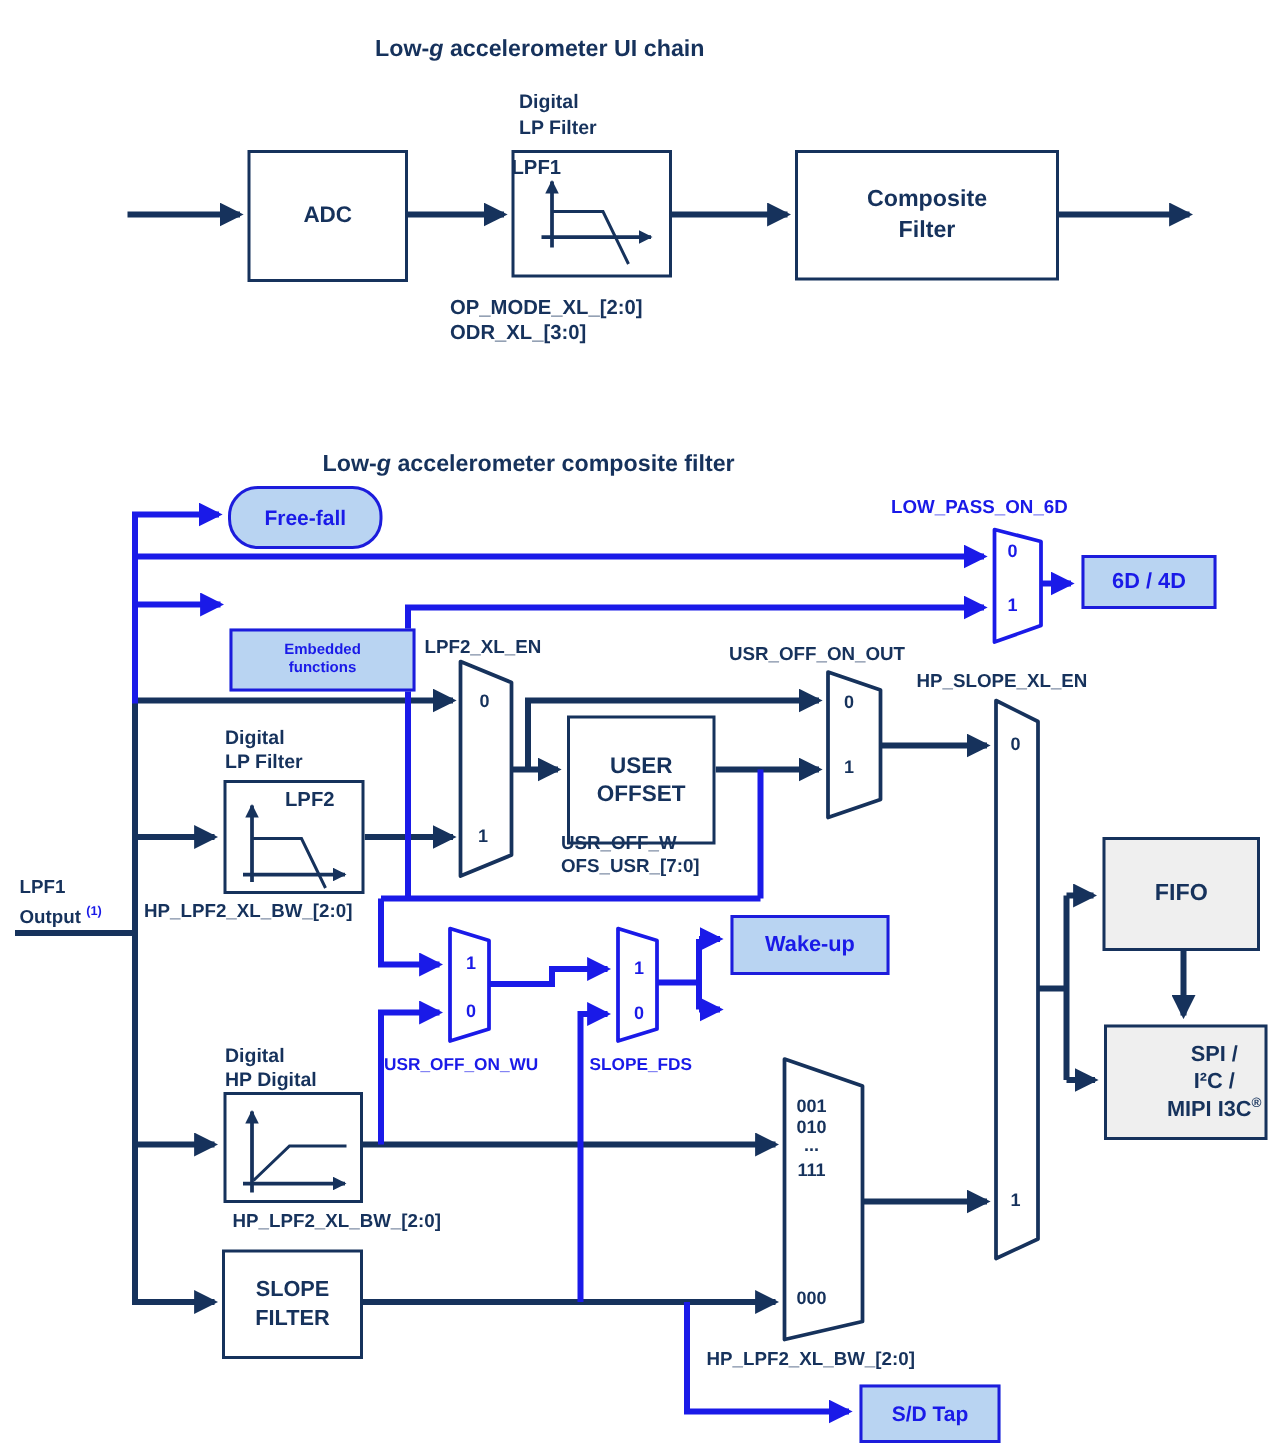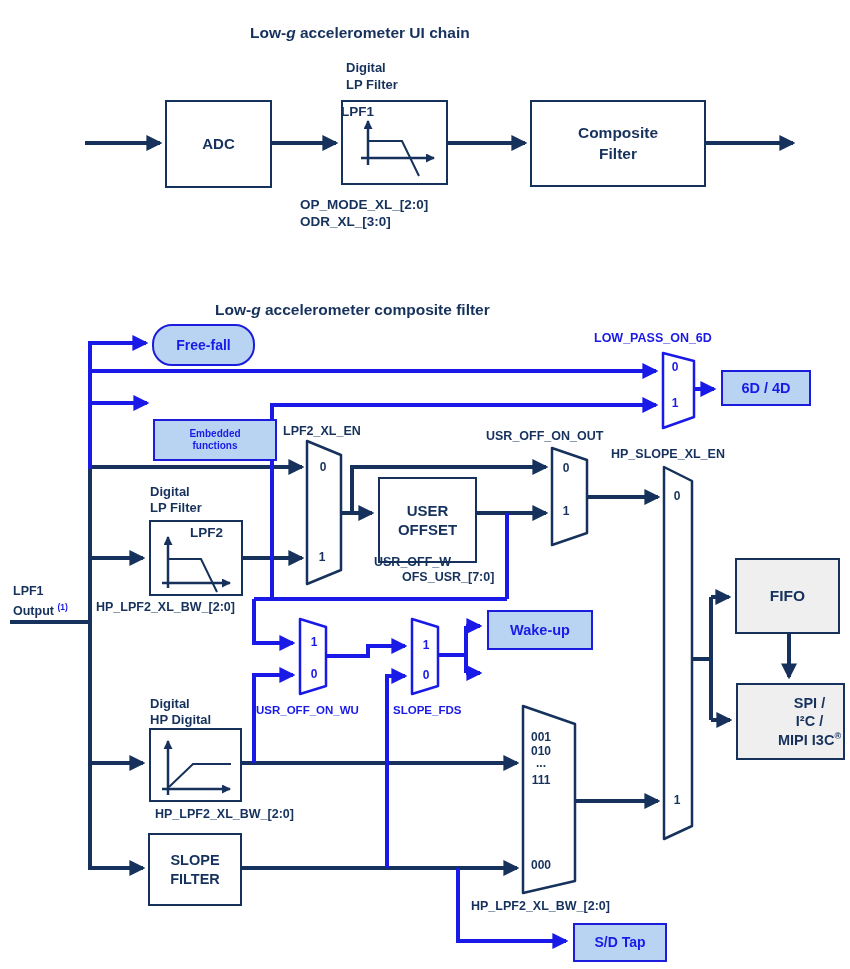--- a/index.html
+++ b/index.html
@@ -192,21 +192,21 @@
   </div>
   <div class="lbl ctr" style="left:190px;top:525px;width:46px;font-size:13.5px;">LPF2</div>
   <div class="lbl" style="left:96px;top:600px;">HP_LPF2_XL_BW_[2:0]</div>
 
   <div class="lbl" style="left:13px;top:583px;line-height:16px;">
     <span class="blk">LPF1</span>
     <span class="blk"><span>Output</span> <sup class="blue">(1)</sup></span>
   </div>
 
   <div class="lbl" style="left:374px;top:555px;">USR_OFF_W</div>
-  <div class="lbl" style="left:374px;top:570px;margin-left:28px;">OFS_USR_[7:0]</div>
+  <div class="lbl" style="left:374px;top:570px;">OFS_USR_[7:0]</div>
 
   <div class="lbl lblb" style="left:256px;top:704px;font-size:11.5px;">USR_OFF_ON_WU</div>
   <div class="lbl lblb" style="left:393px;top:704px;font-size:11.5px;">SLOPE_FDS</div>
 
   <div class="lbl" style="left:150px;top:696px;font-size:13px;line-height:16px;">
     <span class="blk">Digital</span>
       <span class="blk">HP Digital</span>
   </div>
   <div class="lbl" style="left:155px;top:807px;">HP_LPF2_XL_BW_[2:0]</div>
   <div class="lbl" style="left:471px;top:899px;">HP_LPF2_XL_BW_[2:0]</div>

